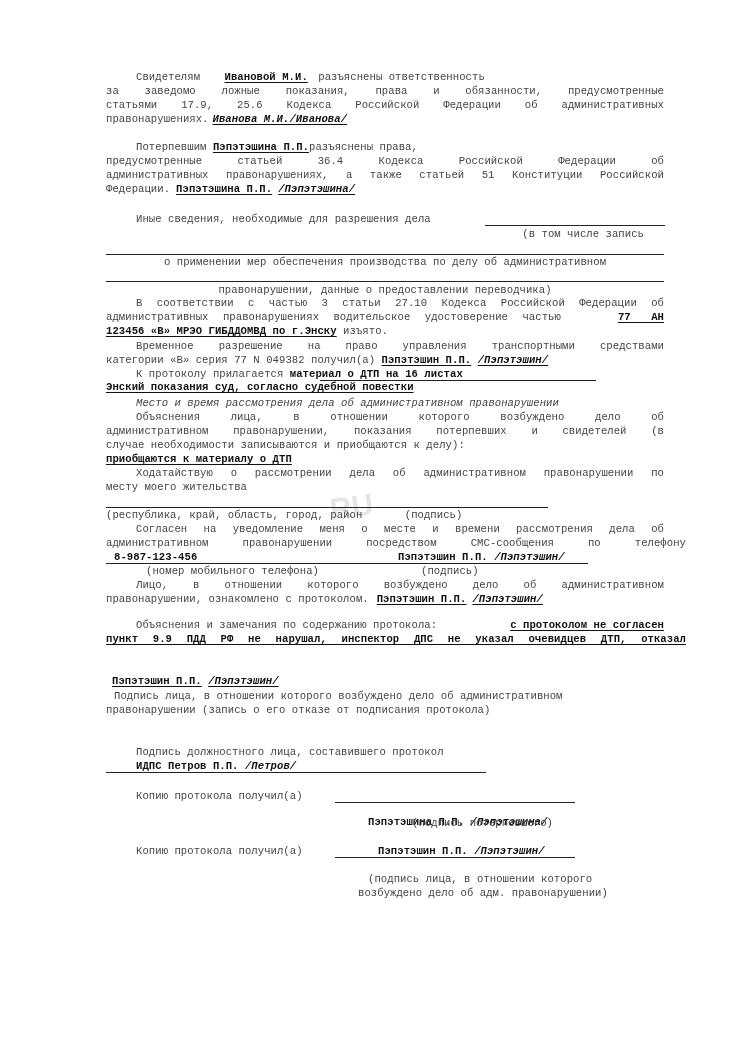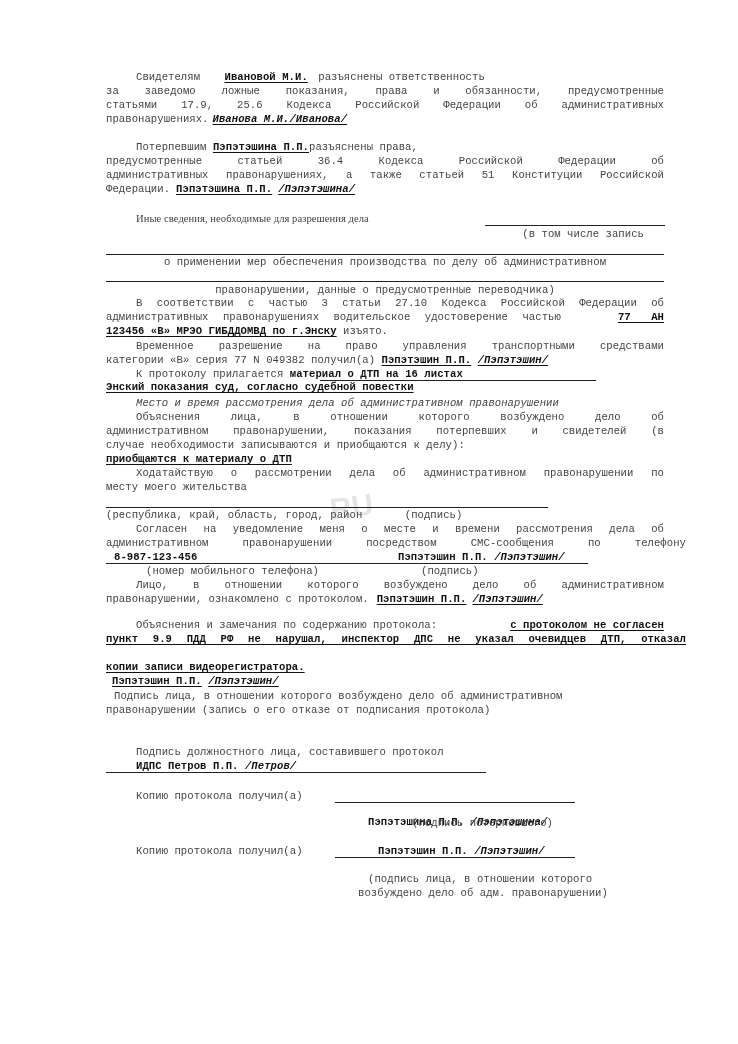--- a/index.html
+++ b/index.html
@@ -38,31 +38,31 @@
   <div class="ln" style="top:140px;">
     <span style="padding-left:30px;">Потерпевшим</span>
     <span class="b u">Пэпэтэшина П.П.</span><span>разъяснены права,</span>
   </div>
   <div class="ln just" style="top:154px;">предусмотренные статьей 36.4 Кодекса Российской Федерации об</div>
   <div class="ln just" style="top:168px;">административных правонарушениях, а также статьей 51 Конституции Российской</div>
   <div class="ln" style="top:182px;">
     <span>Федерации.</span><span class="b u" style="padding-left:6px;">Пэпэтэшина П.П.</span><span class="b u i" style="padding-left:6px;">/Пэпэтэшина/</span>
   </div>
 
-  <div class="ln" style="top:212px;font-family:Liberation Serif, serif;">
+  <div class="ln" style="top:212px;">
     <span style="padding-left:30px;">Иные сведения, необходимые для разрешения дела</span>
   </div>
   <div class="rule" style="left:485px; top:225px; width:180px;"></div>
   <div class="ln" style="top:227px; text-align:right; padding-right:0;">
     <span style="padding-right:20px;">(в том числе запись</span>
   </div>
   <div class="rule" style="left:106px; top:254px; width:558px;"></div>
   <div class="ln center" style="top:255px;">о применении мер обеспечения производства по делу об административном</div>
   <div class="rule" style="left:106px; top:281px; width:558px;"></div>
-  <div class="ln center" style="top:283px;">правонарушении, данные о предусмотренные переводчика)</div>
+  <div class="ln center" style="top:283px;">правонарушении, данные о предоставлении переводчика)</div>
 
   <div class="ln just" style="top:296px;">
     <span style="padding-left:30px;">В соответствии с частью 3 статьи 27.10 Кодекса Российской Федерации об</span>
   </div>
   <div class="ln" style="top:310px; display:flex; justify-content:space-between;">
     <span style="word-spacing:8px;">административных правонарушениях водительское удостоверение частью</span>
     <span class="b u" style="word-spacing:14px;">77 АН</span>
   </div>
   <div class="ln" style="top:324px;">
     <span class="b u">123456 «В» МРЭО ГИБДДОМВД по г.Энску</span>
@@ -132,21 +132,20 @@
   </div>
   <div class="ln just" style="top:578px;">
     <span style="padding-left:30px;">Лицо, в отношении которого возбуждено дело об административном</span>
   </div>
 
   <div class="ln" style="top:618px;">
     <span style="padding-left:30px;">Объяснения и замечания по содержанию протокола:</span>
     <span class="b u" style="position:absolute; right:0;">с протоколом не согласен</span>
   </div>
   <div class="ln b u just" style="top:632px; width:580px;">пункт 9.9 ПДД РФ не нарушал, инспектор ДПС не указал очевидцев ДТП, отказал</div>
-  <div class="ln b u" style="top:660px;">копии записи видеорегистратора.</div>
   <div class="ln" style="top:674px;">
     <span class="b u" style="padding-left:6px;">Пэпэтэшин П.П.</span>
     <span class="b u i">/Пэпэтэшин/</span>
   </div>
 
   <div class="ln" style="top:689px;">
     <span style="padding-left:8px;">Подпись лица, в отношении которого возбуждено дело об административном</span>
   </div>
   <div class="ln" style="top:703px;">правонарушении (запись о его отказе от подписания протокола)</div>
 

